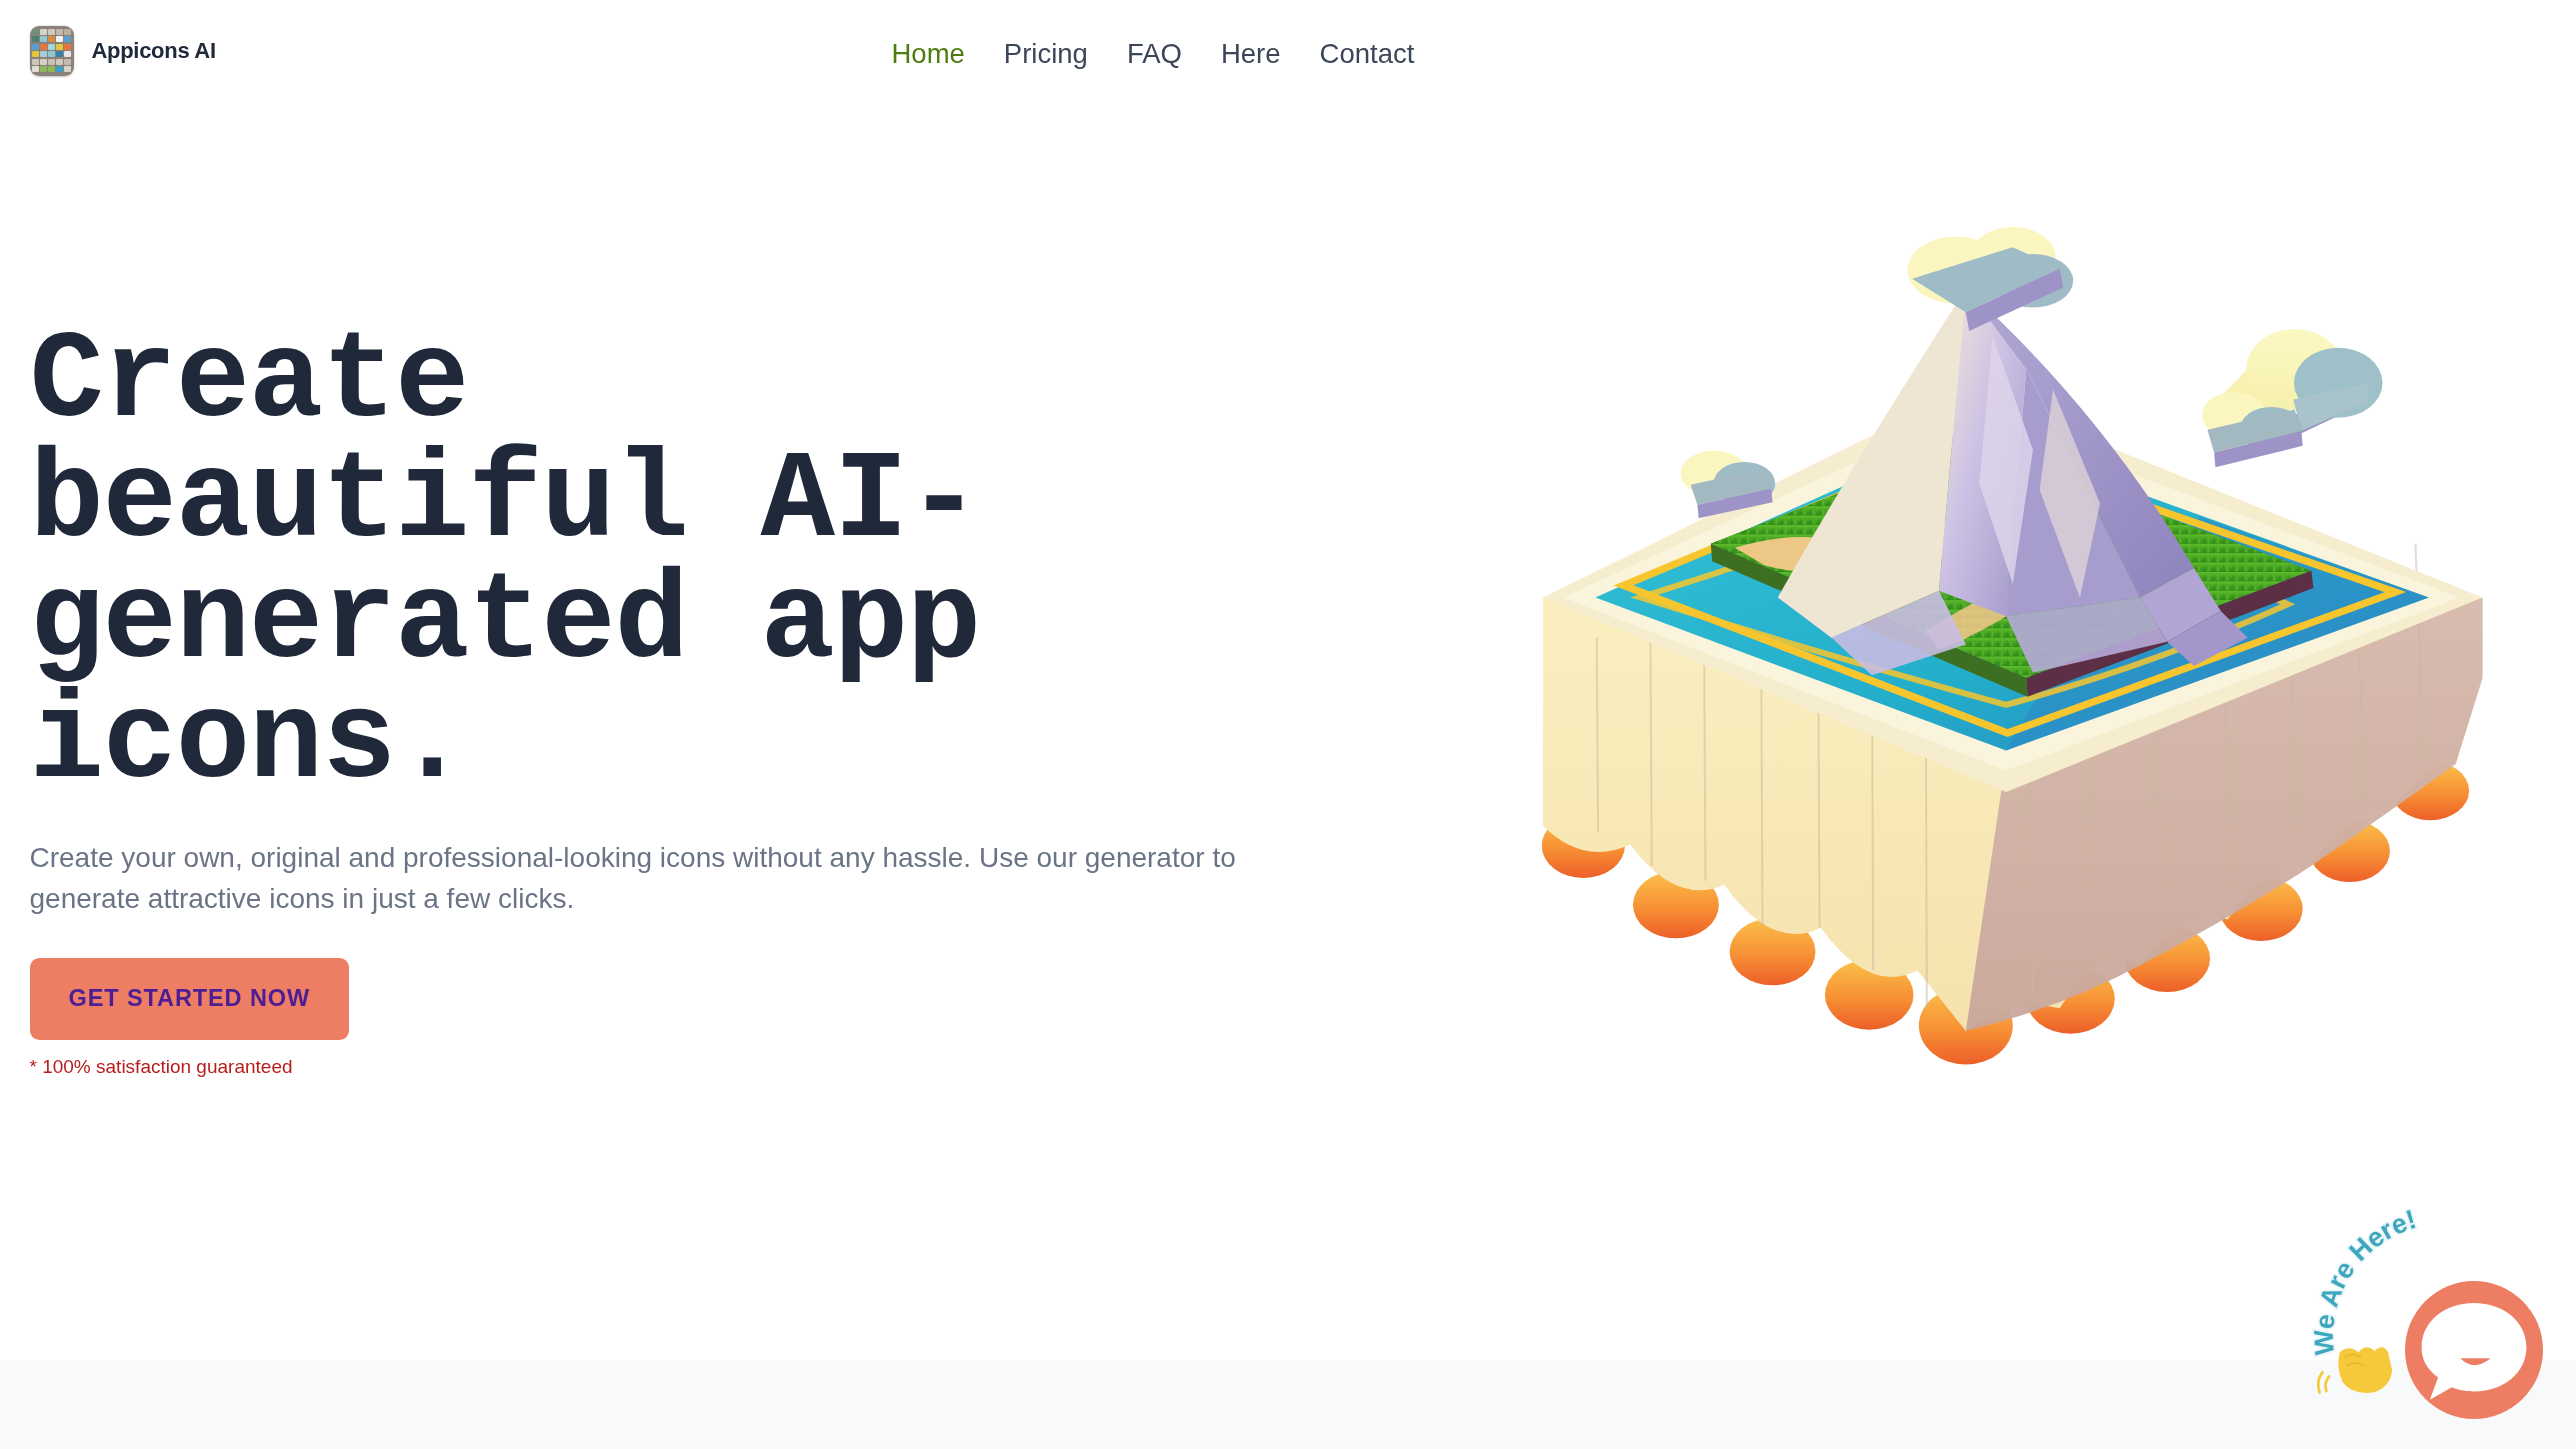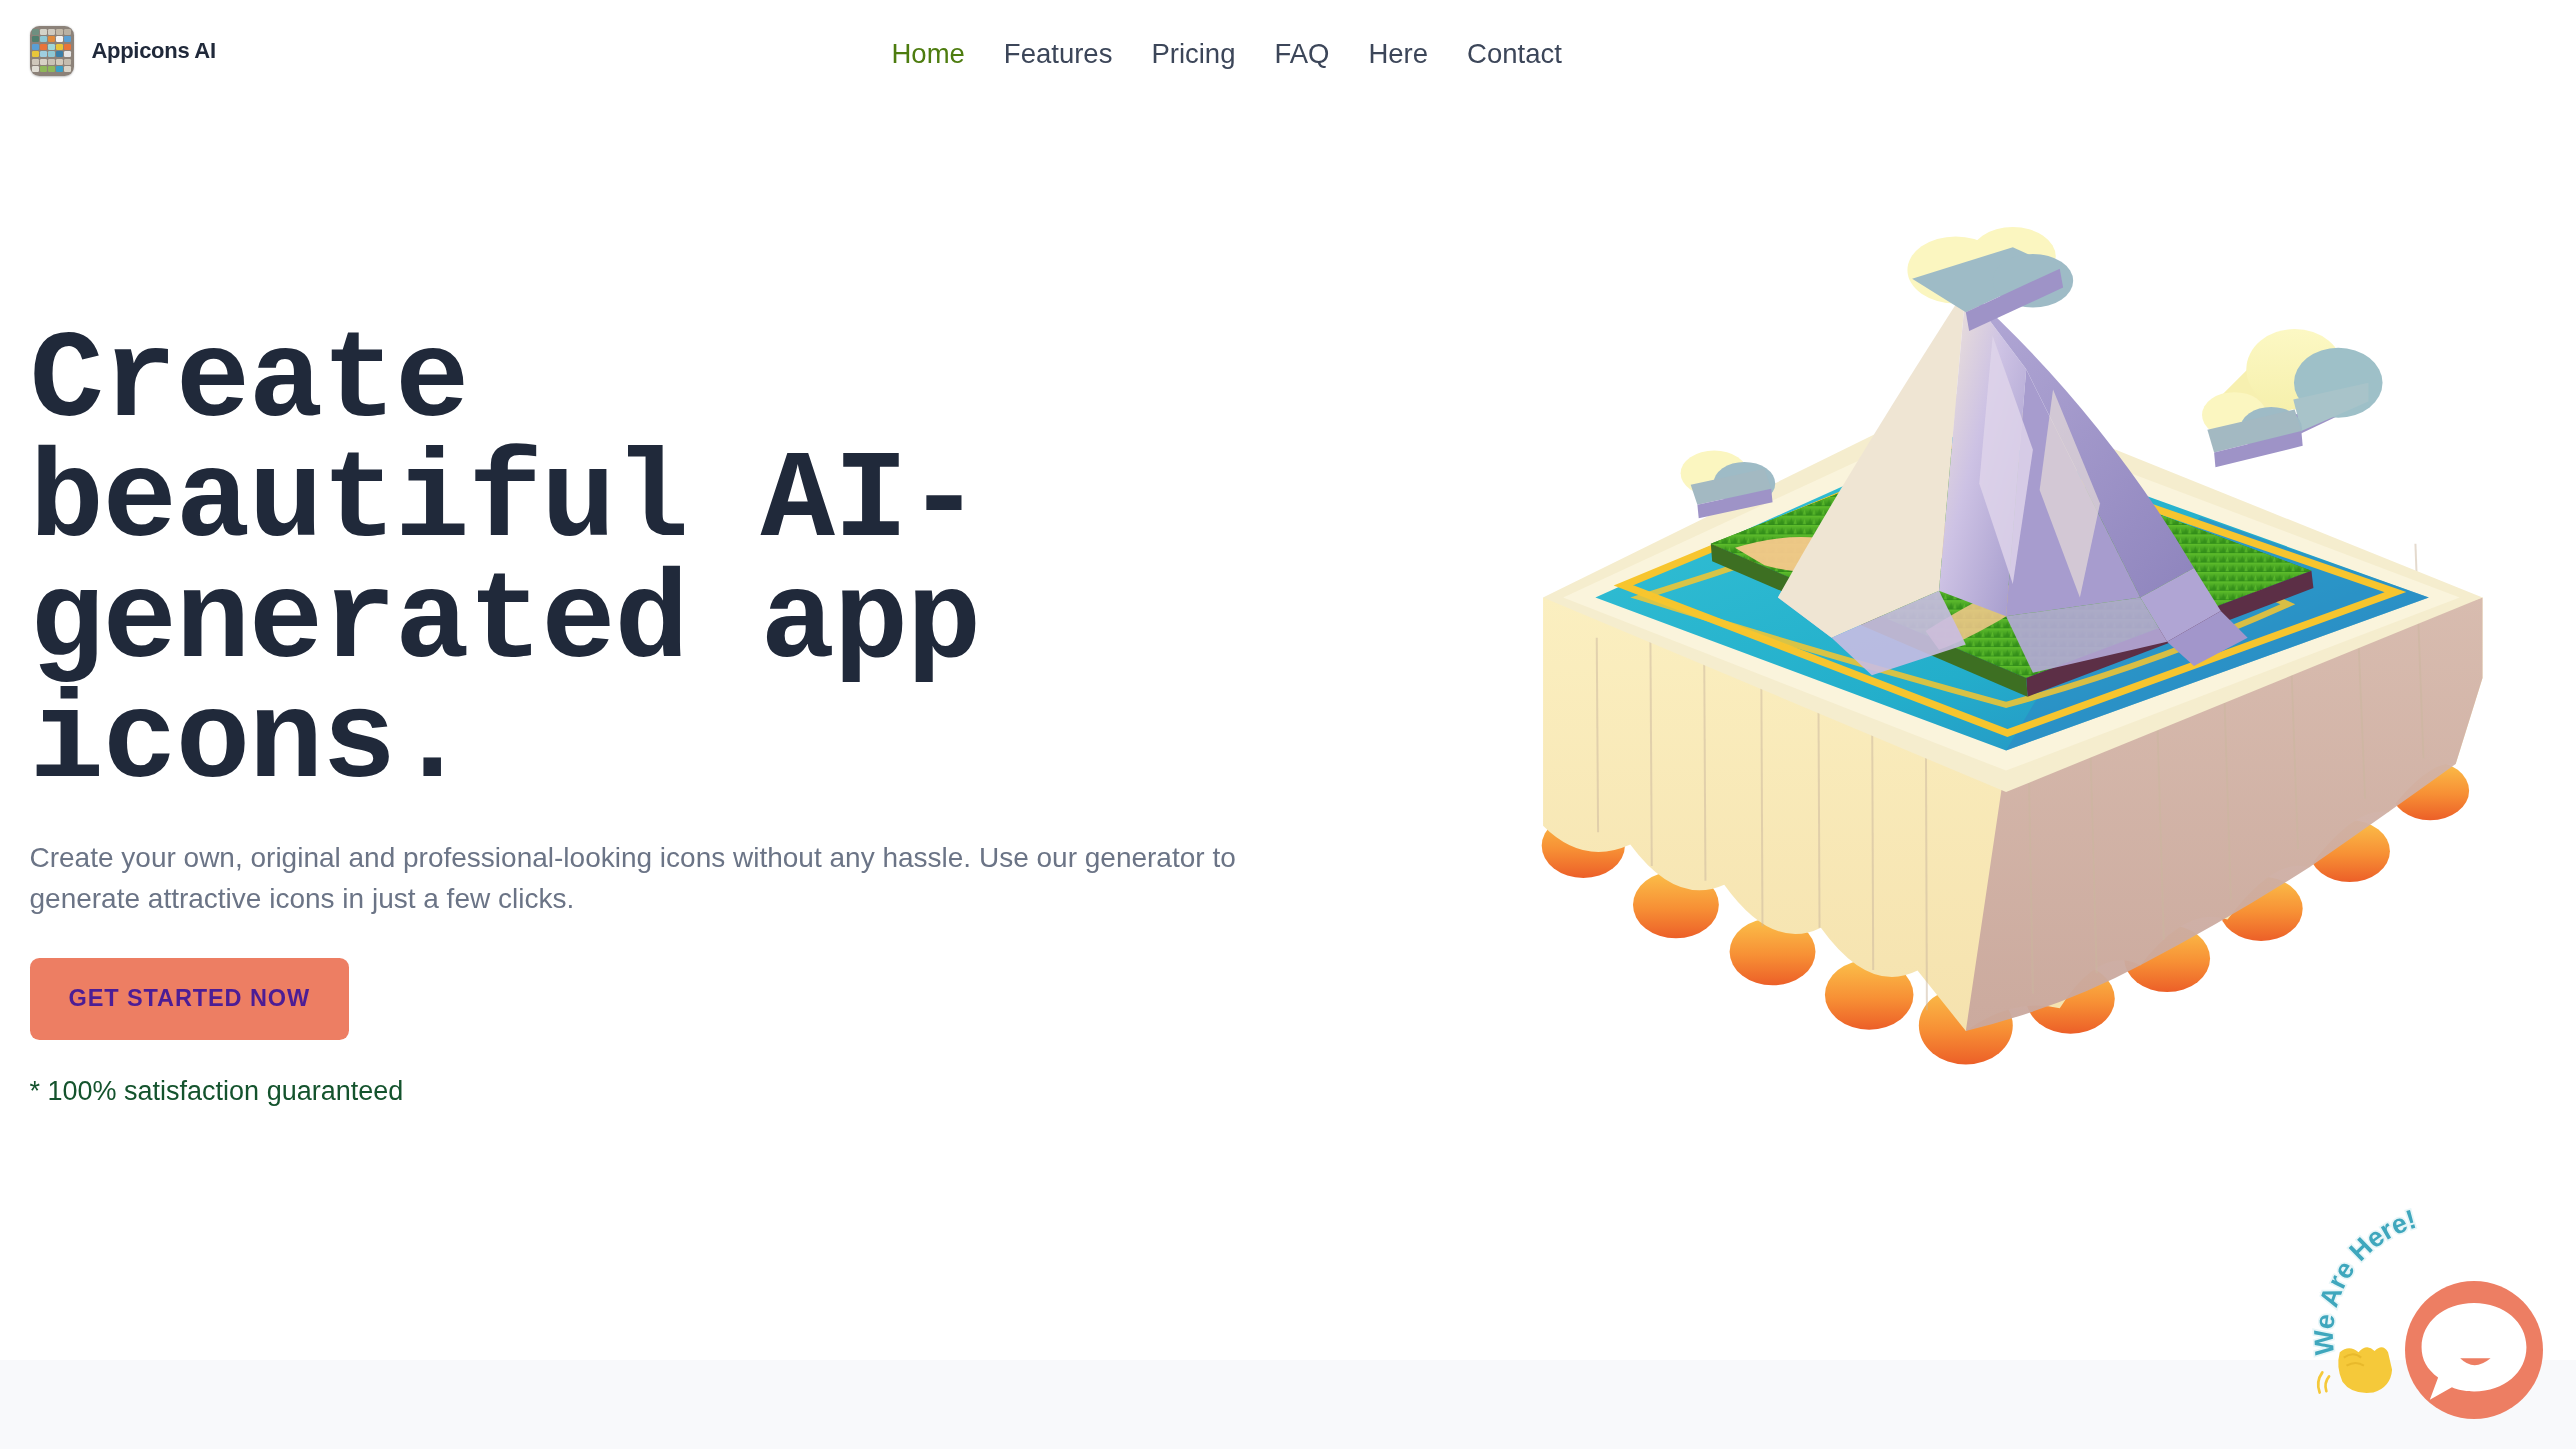--- a/index.html
+++ b/index.html
@@ -86,23 +86,23 @@
     border-radius:9.4px;
     padding:27.5px 39px 27.5px 39px;
     font-size:23.5px;
     font-weight:700;
     letter-spacing:0.9px;
     font-family:"Liberation Sans", sans-serif;
     cursor:pointer;
   }
 
   .guarantee {
-    margin-top:36px;
-    font-size:27px;
-    color:#14532d;
+    margin-top:16px;
+    font-size:19px;
+    color:#b91c1c;
   }
 
   
   .hero-art {
     position:absolute; left:1496px; top:168px;
     width:1047px; height:1020px;
   }
   .hero-art svg { width:100%; height:100%; display:block; }
 
   
@@ -158,21 +158,20 @@
           <i style="background: rgb(143, 184, 90);"></i>
           <i style="background: rgb(143, 184, 90);"></i>
           <i style="background: rgb(58, 160, 200);"></i>
           <i style="background: rgb(217, 212, 200);"></i>
         </div>
       <div class="brand-name">Appicons AI</div>
     </div>
 
     <nav class="nav" id="navRoot">
         <a href="#" class="active">Home</a>
-        <a href="#">Features</a>
         <a href="#">Pricing</a>
         <a href="#">FAQ</a>
         <a href="#">Here</a>
         <a href="#">Contact</a>
       </nav>
   </div>
 
   <div class="hero-text">
     <h1 class="hero-title">Create beautiful AI-generated app icons.</h1>
     <p class="hero-sub">Create your own, original and professional-looking icons without any hassle. Use our generator to generate attractive icons in just a few clicks.</p>

